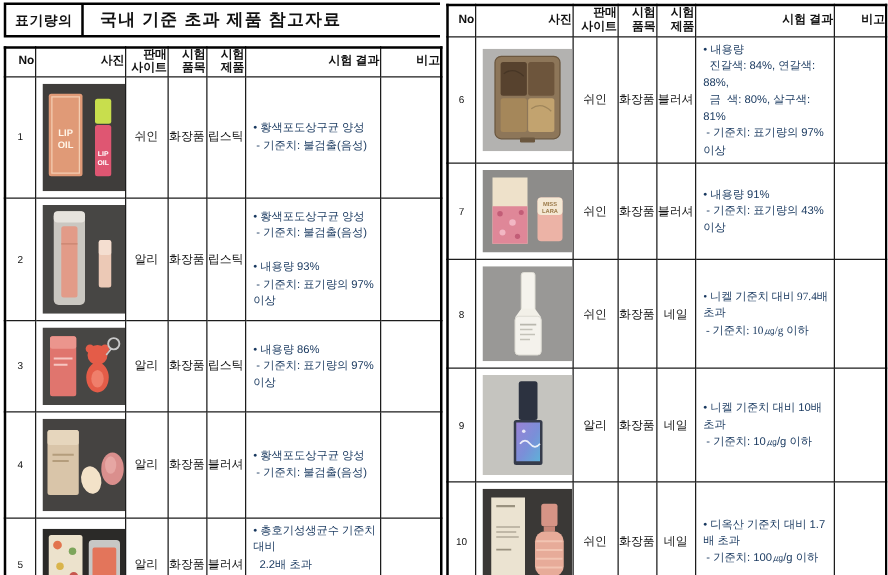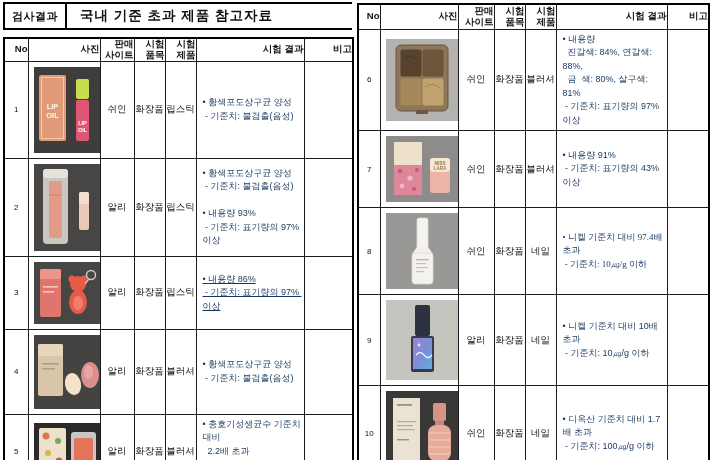--- a/index.html
+++ b/index.html
@@ -40,21 +40,21 @@
   .hr-l{height:22px}.hr-r{height:25px}
   .r1{height:92px}.r2{height:93px}.r3{height:70px}.r4{height:81px}.r5{height:65px}
   .r6{height:90px}.r7{height:76px}.r8{height:83px}.r9{height:87px}.r10{height:90px}
 </style>
 </head>
 <body>
 
 <div class="panel panel-left">
 
   <div class="titlebar">
-    <div class="tag">검사결과</div>
+    <div class="tag">표기량의</div>
     <div class="doc-title">국내 기준 초과 제품 참고자료</div>
   </div>
 
   <table class="t">
     <colgroup>
       <col style="width:24px">
         <col style="width:72px">
         <col style="width:34px">
       <col style="width:31px">
         <col style="width:31px">
@@ -135,21 +135,21 @@
             <circle cx="44" cy="22" r="8" fill="#e45c48"></circle>
             <ellipse cx="44" cy="40" rx="9" ry="12" fill="#e45c48"></ellipse>
             <ellipse cx="44" cy="41" rx="5" ry="7" fill="#ef7f6b"></ellipse>
             <circle cx="57" cy="13" r="4.5" fill="none" stroke="#c9c9c9" stroke-width="1.5"></circle>
             <line x1="55" y1="17" x2="51" y2="22" stroke="#c9c9c9" stroke-width="1.3"></line>
           </svg>
         </td>
         <td>알리</td>
         <td>화장품</td>
         <td>립스틱</td>
-        <td class="res" style="color: rgb(23, 55, 94); text-decoration: underline;">• 내용량 86%
+        <td class="res" style="color: rgb(23, 55, 94);">• 내용량 86%
  - 기준치: 표기량의 97% 이상</td>
         <td class="note"></td>
       </tr>
       <tr class="r4">
         <td class="no">4</td>
         <td class="ph">
           <svg width="66" height="74" viewBox="0 0 66 74">
             <rect width="66" height="74" fill="#454341"></rect>
             <rect x="4" y="9" width="25" height="52" rx="2" fill="#d9c5a9"></rect>
             <rect x="4" y="9" width="25" height="12" rx="2" fill="#e6d6bd"></rect>

